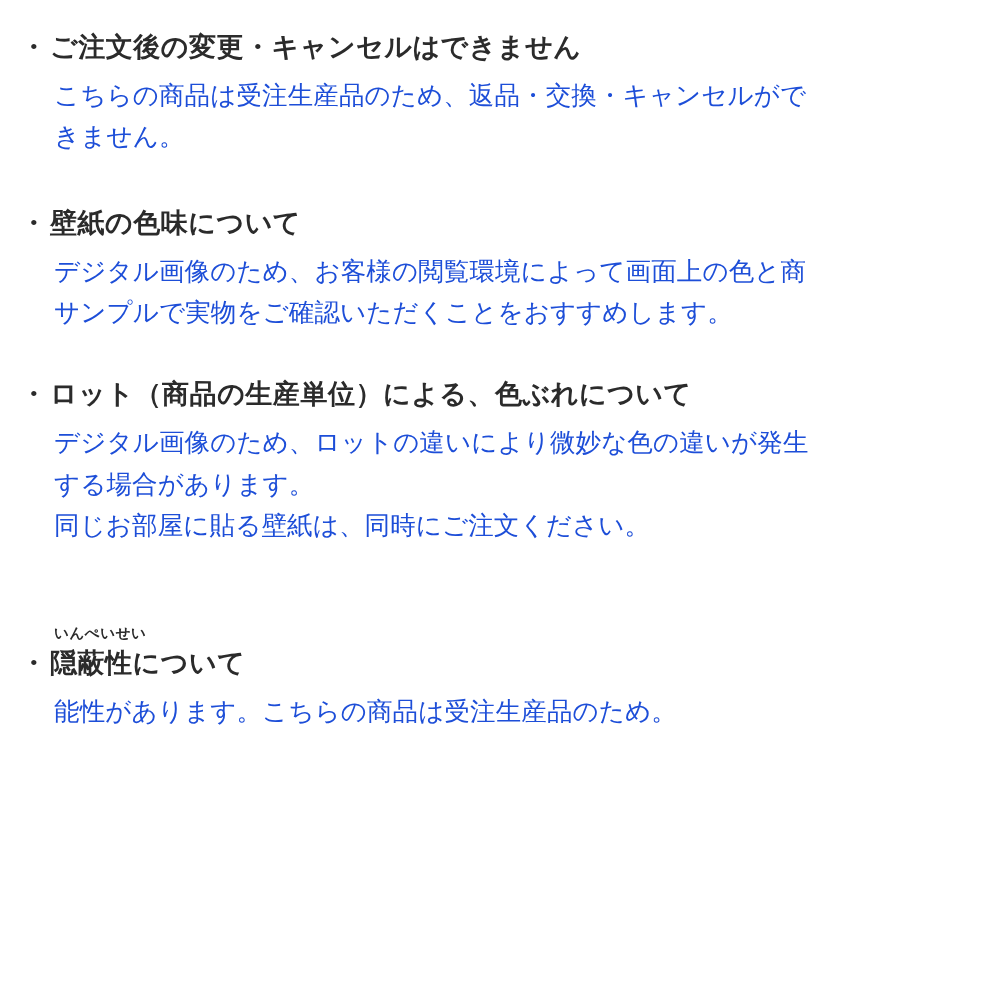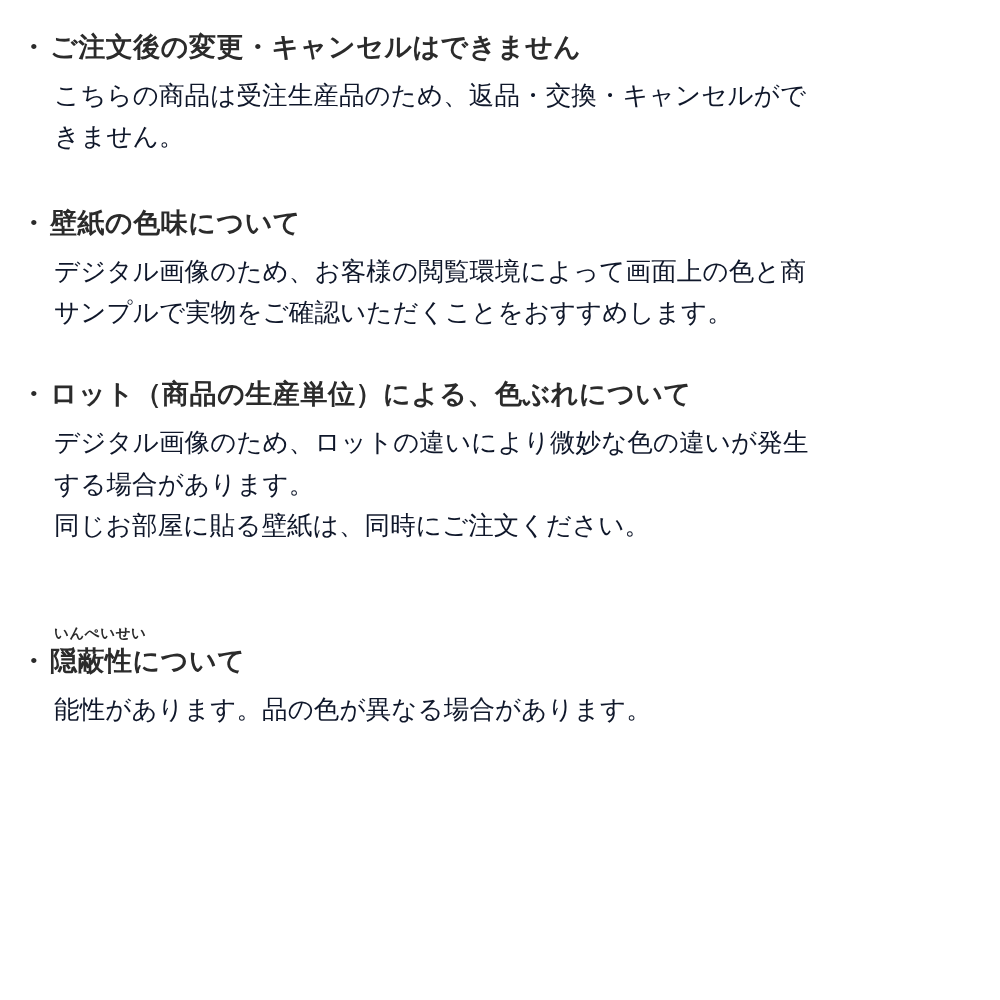--- a/index.html
+++ b/index.html
@@ -49,34 +49,33 @@
   .heading .bullet {
     display: inline-block;
     width: 30px;
     font-weight: bold;
   }
 
   .body-text {
     font-size: 25.5px;
     line-height: 1.62;
     letter-spacing: 0.005em;
-    color: #0f172a;
+    color: #1d4ed8;
     margin-top: 10px;
     padding-left: 34px;
   }
 
   .body-text .line {
     display: block;
     white-space: nowrap;
   }
 
   
   .ruby-wrap {
     position: relative;
-    font-family: Liberation Mono, monospace;
   }
   .furigana {
     position: absolute;
     top: -22px;
     left: 34px;
     font-size: 14.5px;
     font-weight: bold;
     letter-spacing: 0.04em;
     color: #2b2b2b;
     white-space: nowrap;
@@ -117,17 +116,17 @@
       <span class="line">同じお部屋に貼る壁紙は、同時にご注文ください。</span>
     </div>
   </div>
 
   <div class="section ruby-wrap" style="margin-top:100px;">
     <span class="furigana">いんぺいせい</span>
     <div class="heading">
       <span class="bullet">・</span><span>隠蔽性について</span>
     </div>
     <div class="body-text">
-      <span class="line">能性があります。品の色が異なる場合があります。</span>
+      <span class="line">能性があります。こちらの商品は受注生産品のため。</span>
     </div>
   </div>
 
 </div>
 
 </body></html>

